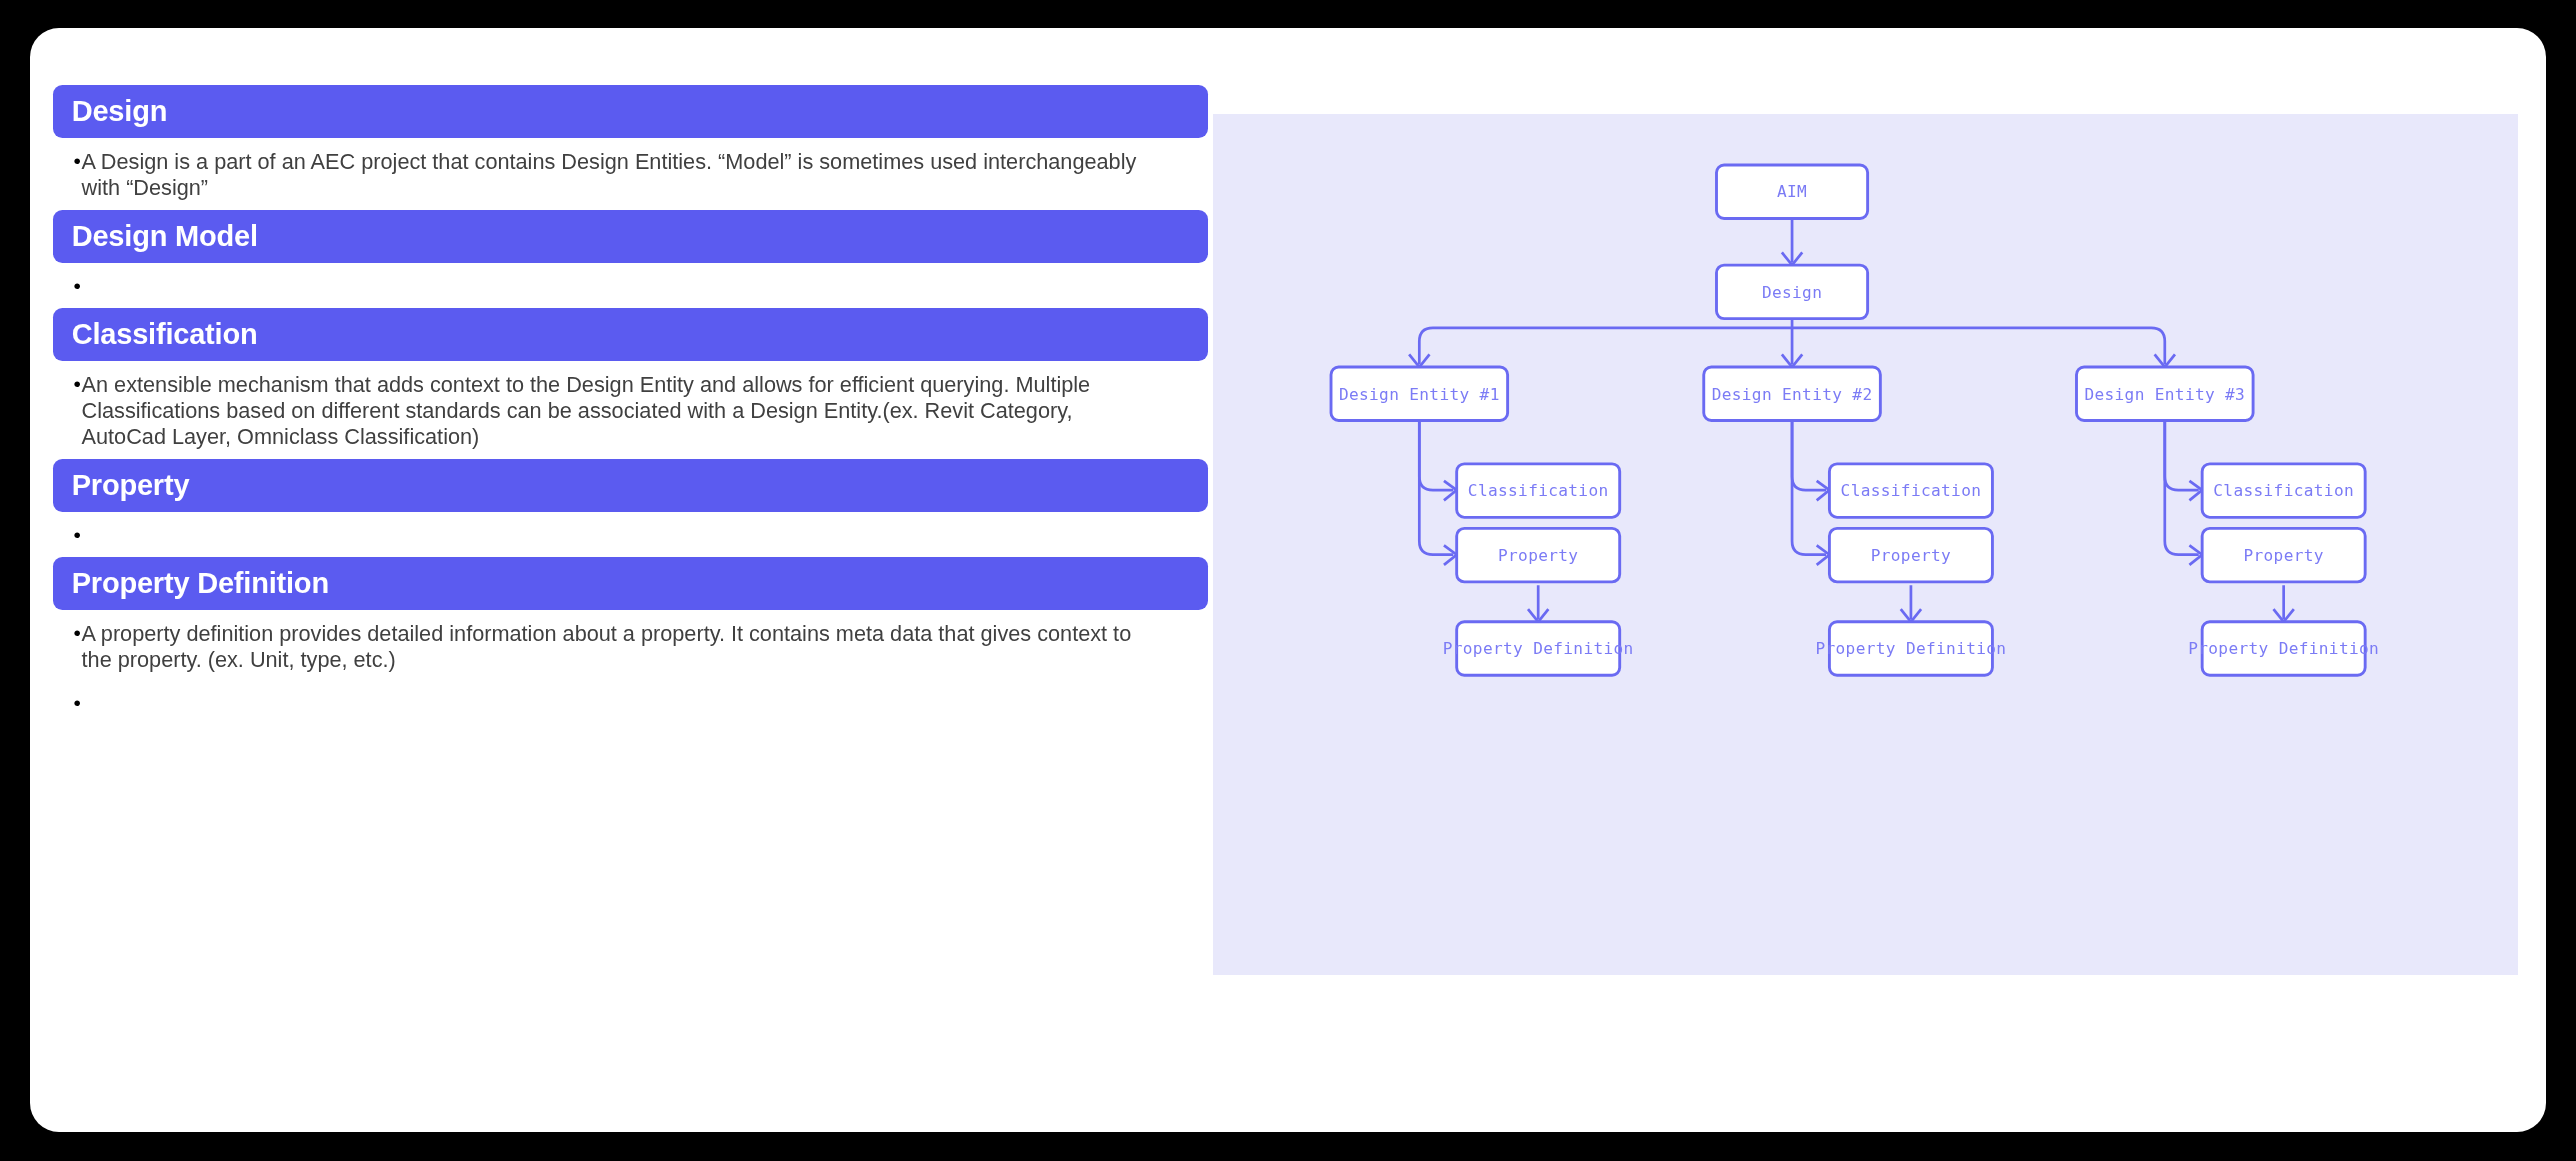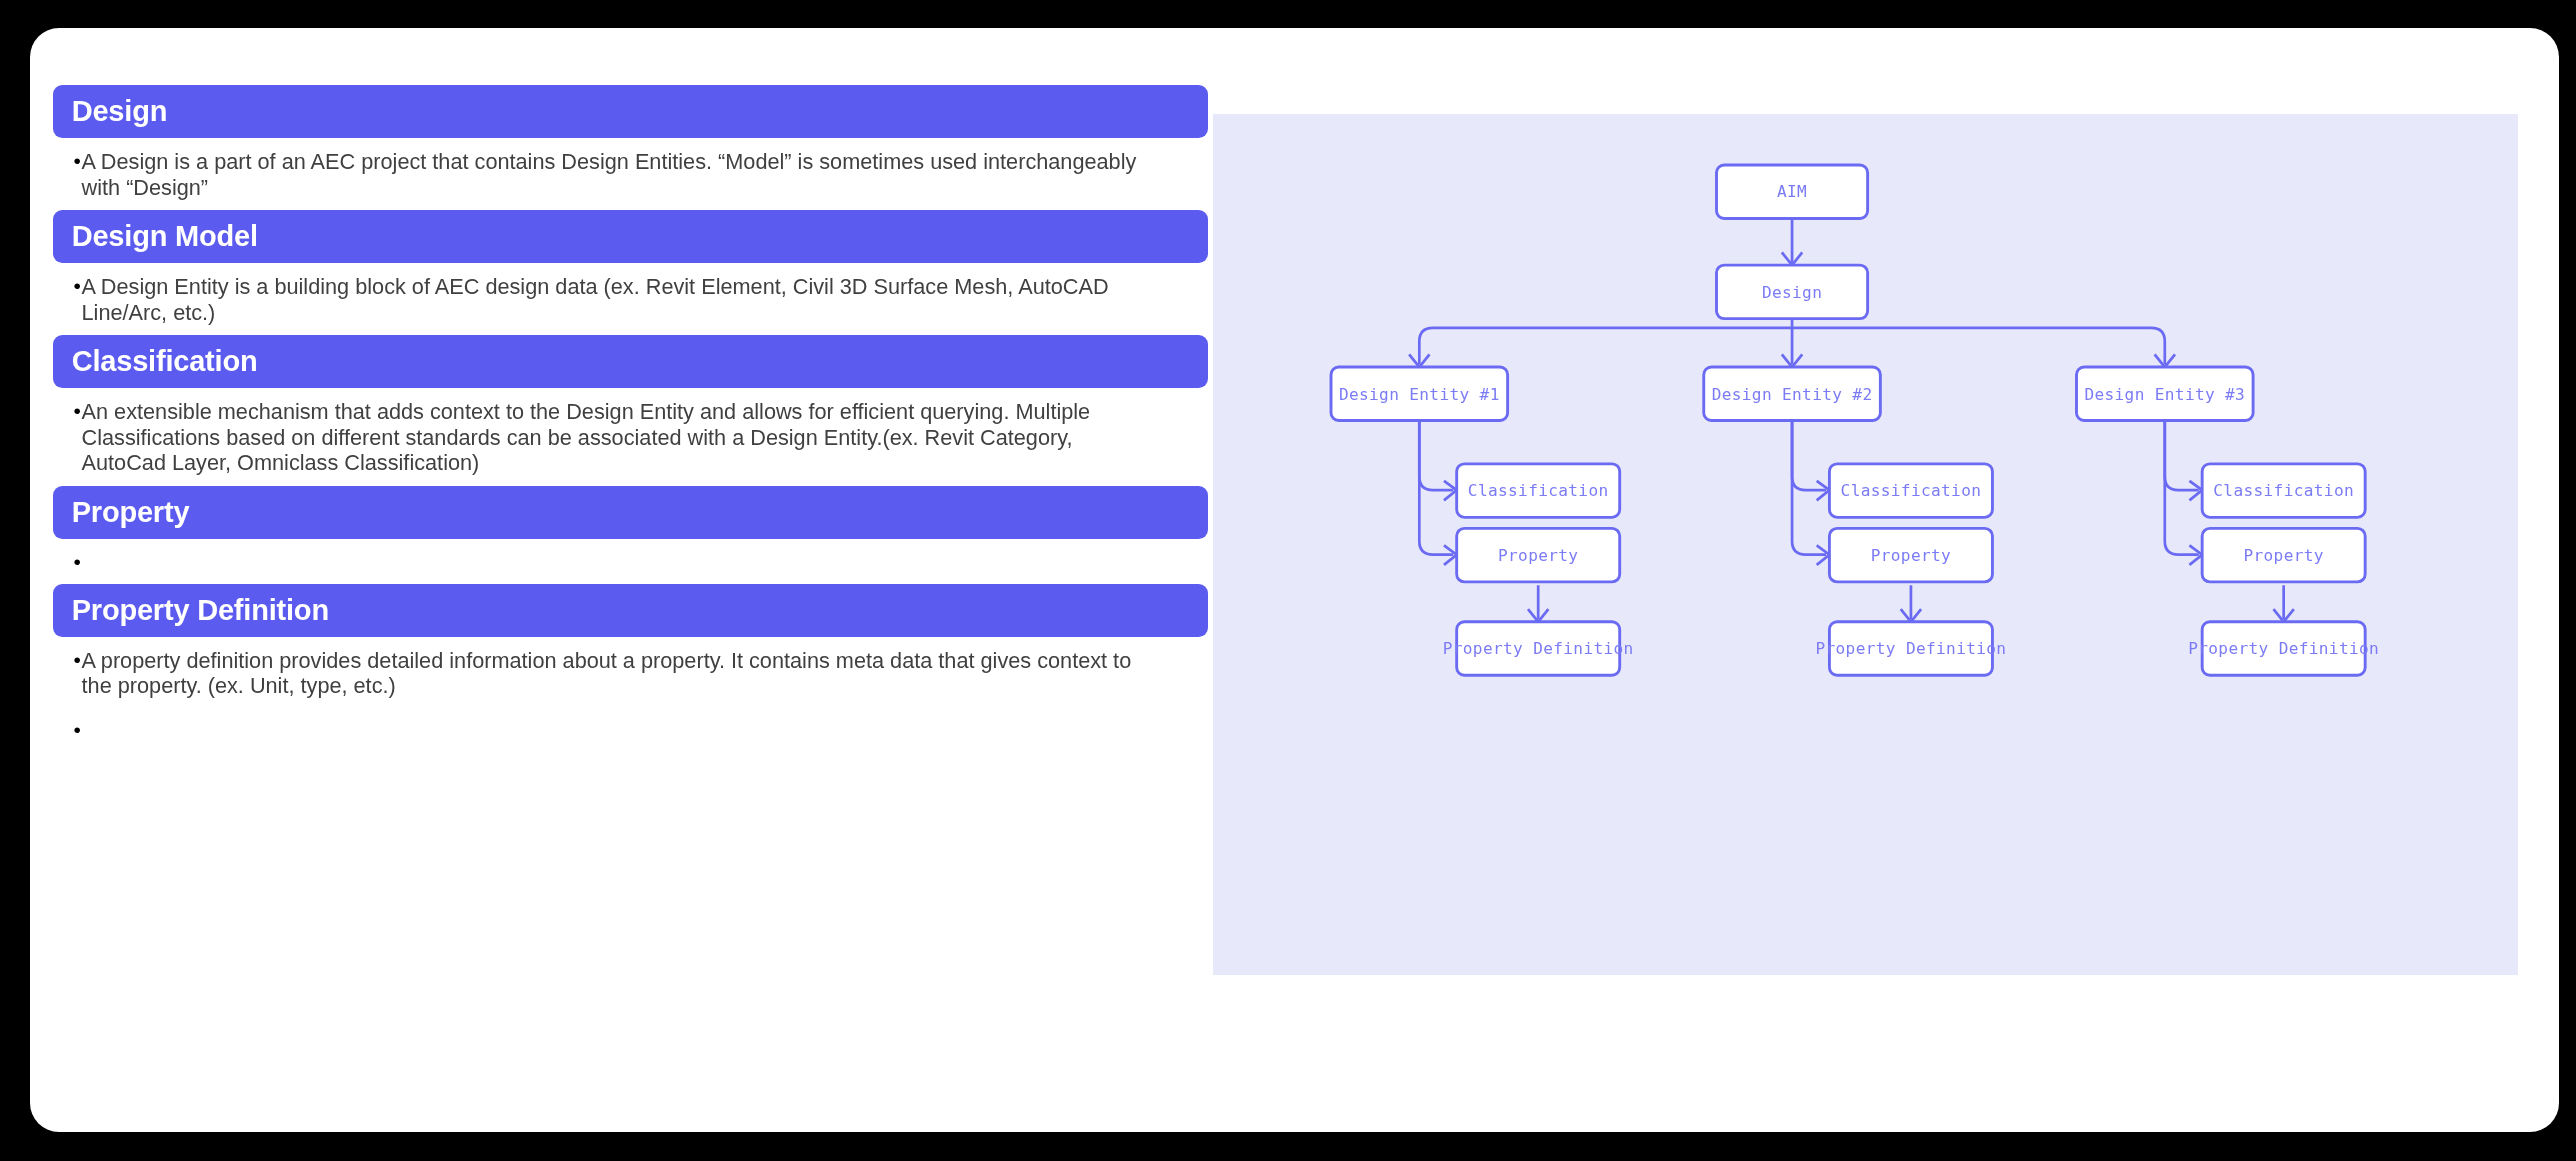--- a/index.html
+++ b/index.html
@@ -16,21 +16,20 @@
 
   #slide-card {
     position: absolute;
     left: 30px;
     top: 28px;
     width: 2516px;
     height: 1104px;
     background: #ffffff;
     border-radius: 29px;
     overflow: hidden;
-    padding-left: 13px;
   }
 
   
   #glossary {
     position: absolute;
     left: 23px;
     top: 57px;
     width: 1155px;
   }
   .term-block { margin: 0 0 0 0; }
@@ -124,21 +123,20 @@
         <span class="term-text">A Design is a part of an AEC project that contains Design Entities. “Model” is sometimes used interchangeably with “Design”</span>
       </div>
     </div>
 
     <div class="term-block">
       <div class="term-header">
         <span class="term-header-label">Design Model</span>
       </div>
       <div class="term-body">
         <span class="term-bullet">•</span>
-        <span class="term-text">A Design Entity is a building block of AEC design data (ex. Revit Element, Civil 3D Surface Mesh, AutoCAD Line/Arc, etc.)</span>
       </div>
     </div>
 
     <div class="term-block">
       <div class="term-header">
         <span class="term-header-label">Classification</span>
       </div>
       <div class="term-body">
         <span class="term-bullet">•</span>
         <span class="term-text">An extensible mechanism that adds context to the Design Entity and allows for efficient querying. Multiple Classifications based on different standards can be associated with a Design Entity.(ex. Revit Category, AutoCad Layer, Omniclass Classification)</span>

